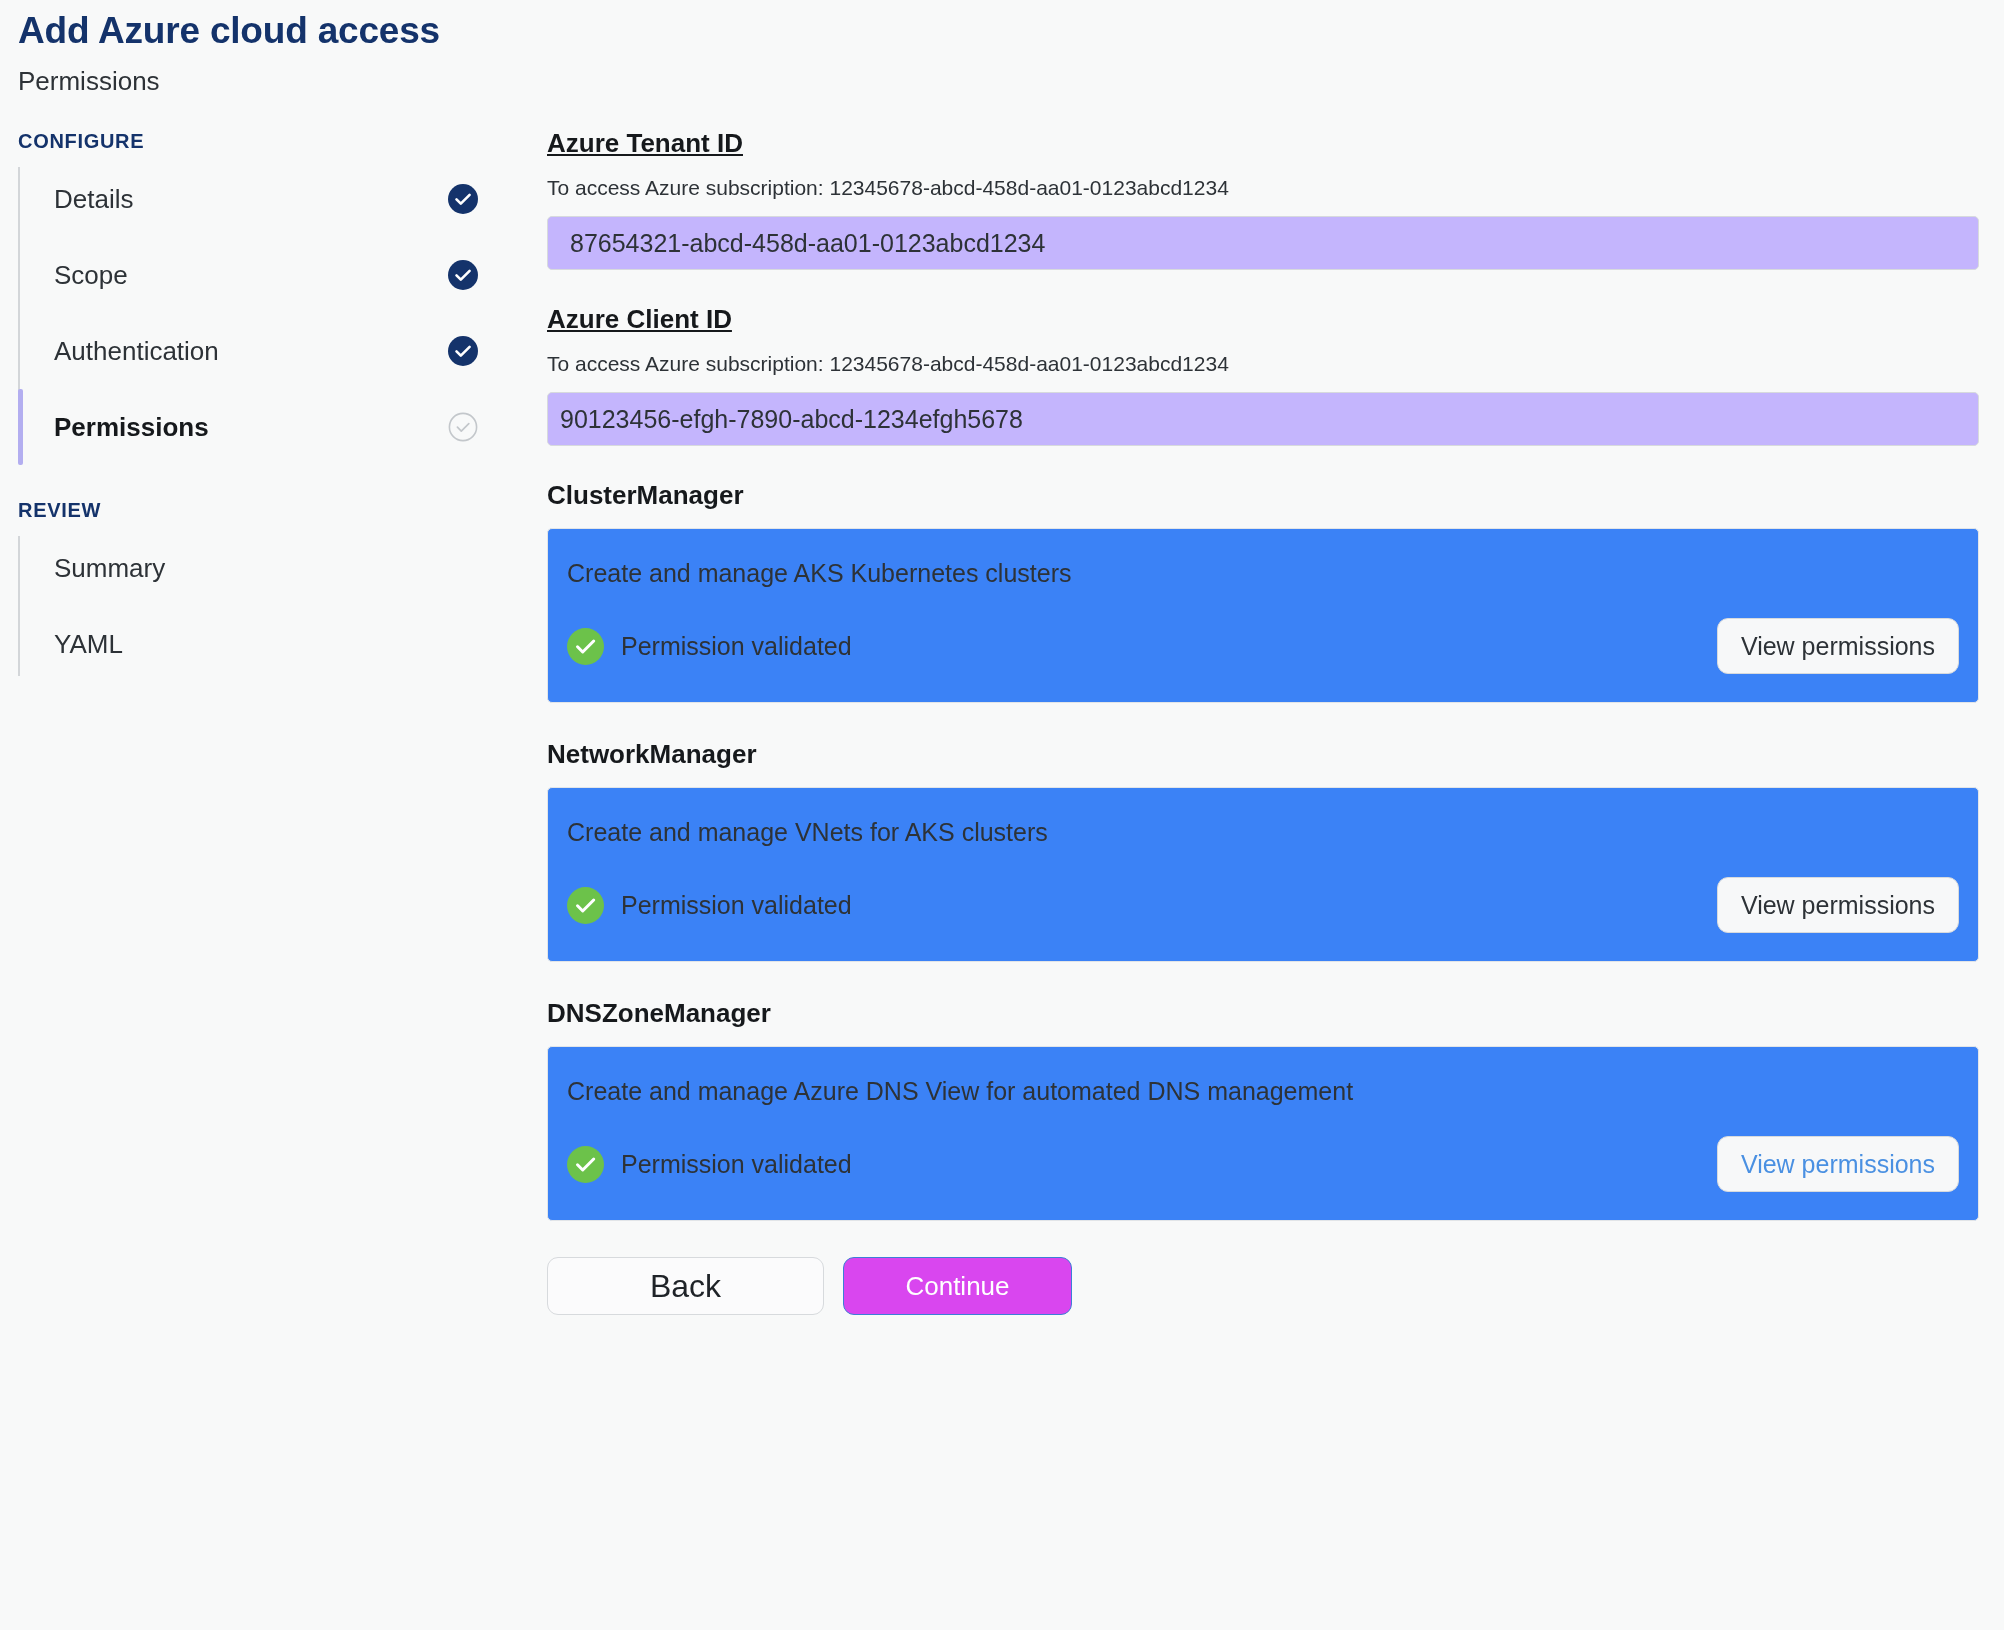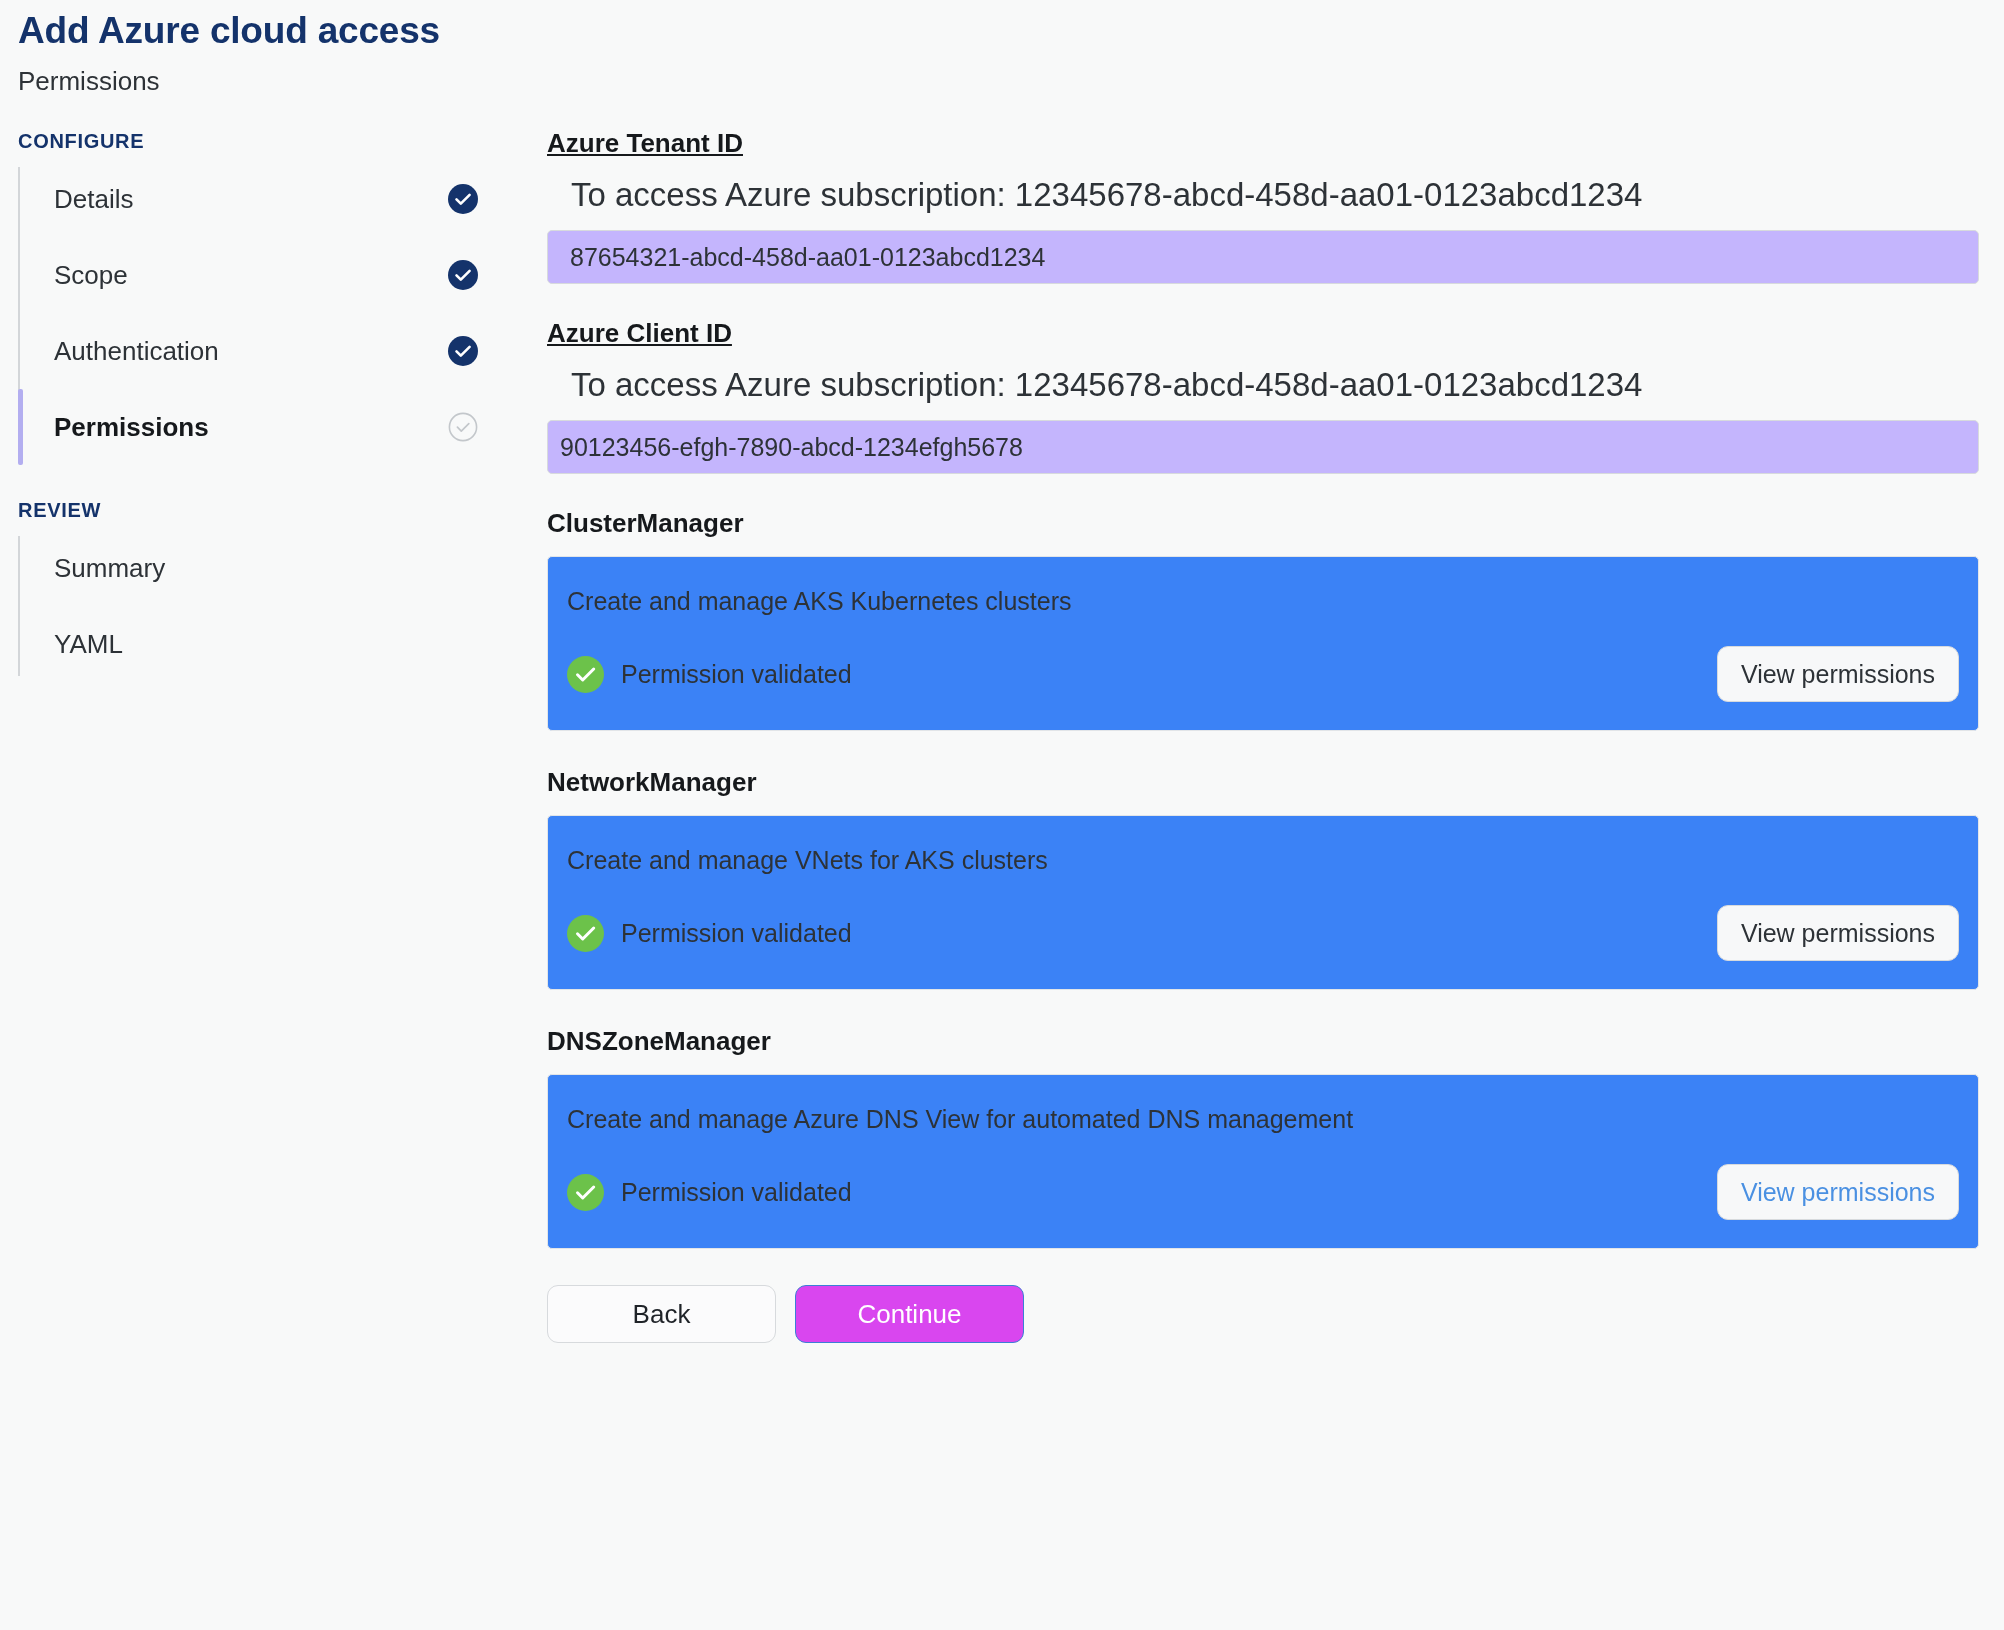--- a/index.html
+++ b/index.html
@@ -54,21 +54,21 @@
   .side-group + .side-group { margin-top: 34px; }
 
   
   .main { position: absolute; left: 547px; top: 128px; width: 1432px; }
 
   .field { margin-bottom: 34px; }
   .field-label {
     font-size: 26px; font-weight: 700; color: #16191c; margin-bottom: 17px; text-decoration: underline;
   }
   .field-help {
-    font-size: 33px; color: #2d3237; margin-bottom: 16px; margin-left: 24px;
+    font-size: 21px; color: #2d3237; margin-bottom: 16px;
   }
   .text-input {
     display: block; width: 100%; height: 54px;
     background: #c4b5fd; border: 1px solid #d7dadd; border-radius: 5px;
     font-family: "Liberation Sans", sans-serif;
     font-size: 25px; color: #2d3237;
     padding: 0 22px;
     outline: none;
   }
   .text-input.tight { padding-left: 12px; }
@@ -96,21 +96,21 @@
   .btn-view {
     background: #f7f8f9; border: 1px solid #d7dadd; color: #2d3237;
     font-size: 25px; height: 56px; padding: 0 23px;
   }
   .btn-view.link { color: #4a90e2; }
 
   
   .footer { margin-top: 26px; display: flex; gap: 19px; }
   .btn-back {
     background: #fbfbfc; border: 1px solid #d7dadd; color: #1f2328;
-    font-size: 26px; width: 229px; height: 58px;
+    font-size: 32px; width: 277px; height: 58px;
   }
   .btn-continue {
     background: #d946ef; border: 1px solid #3c7fd6; color: #ffffff;
     font-size: 26px; width: 229px; height: 58px;
   }
 </style>
 </head>
 <body>
 
 <div class="page">

